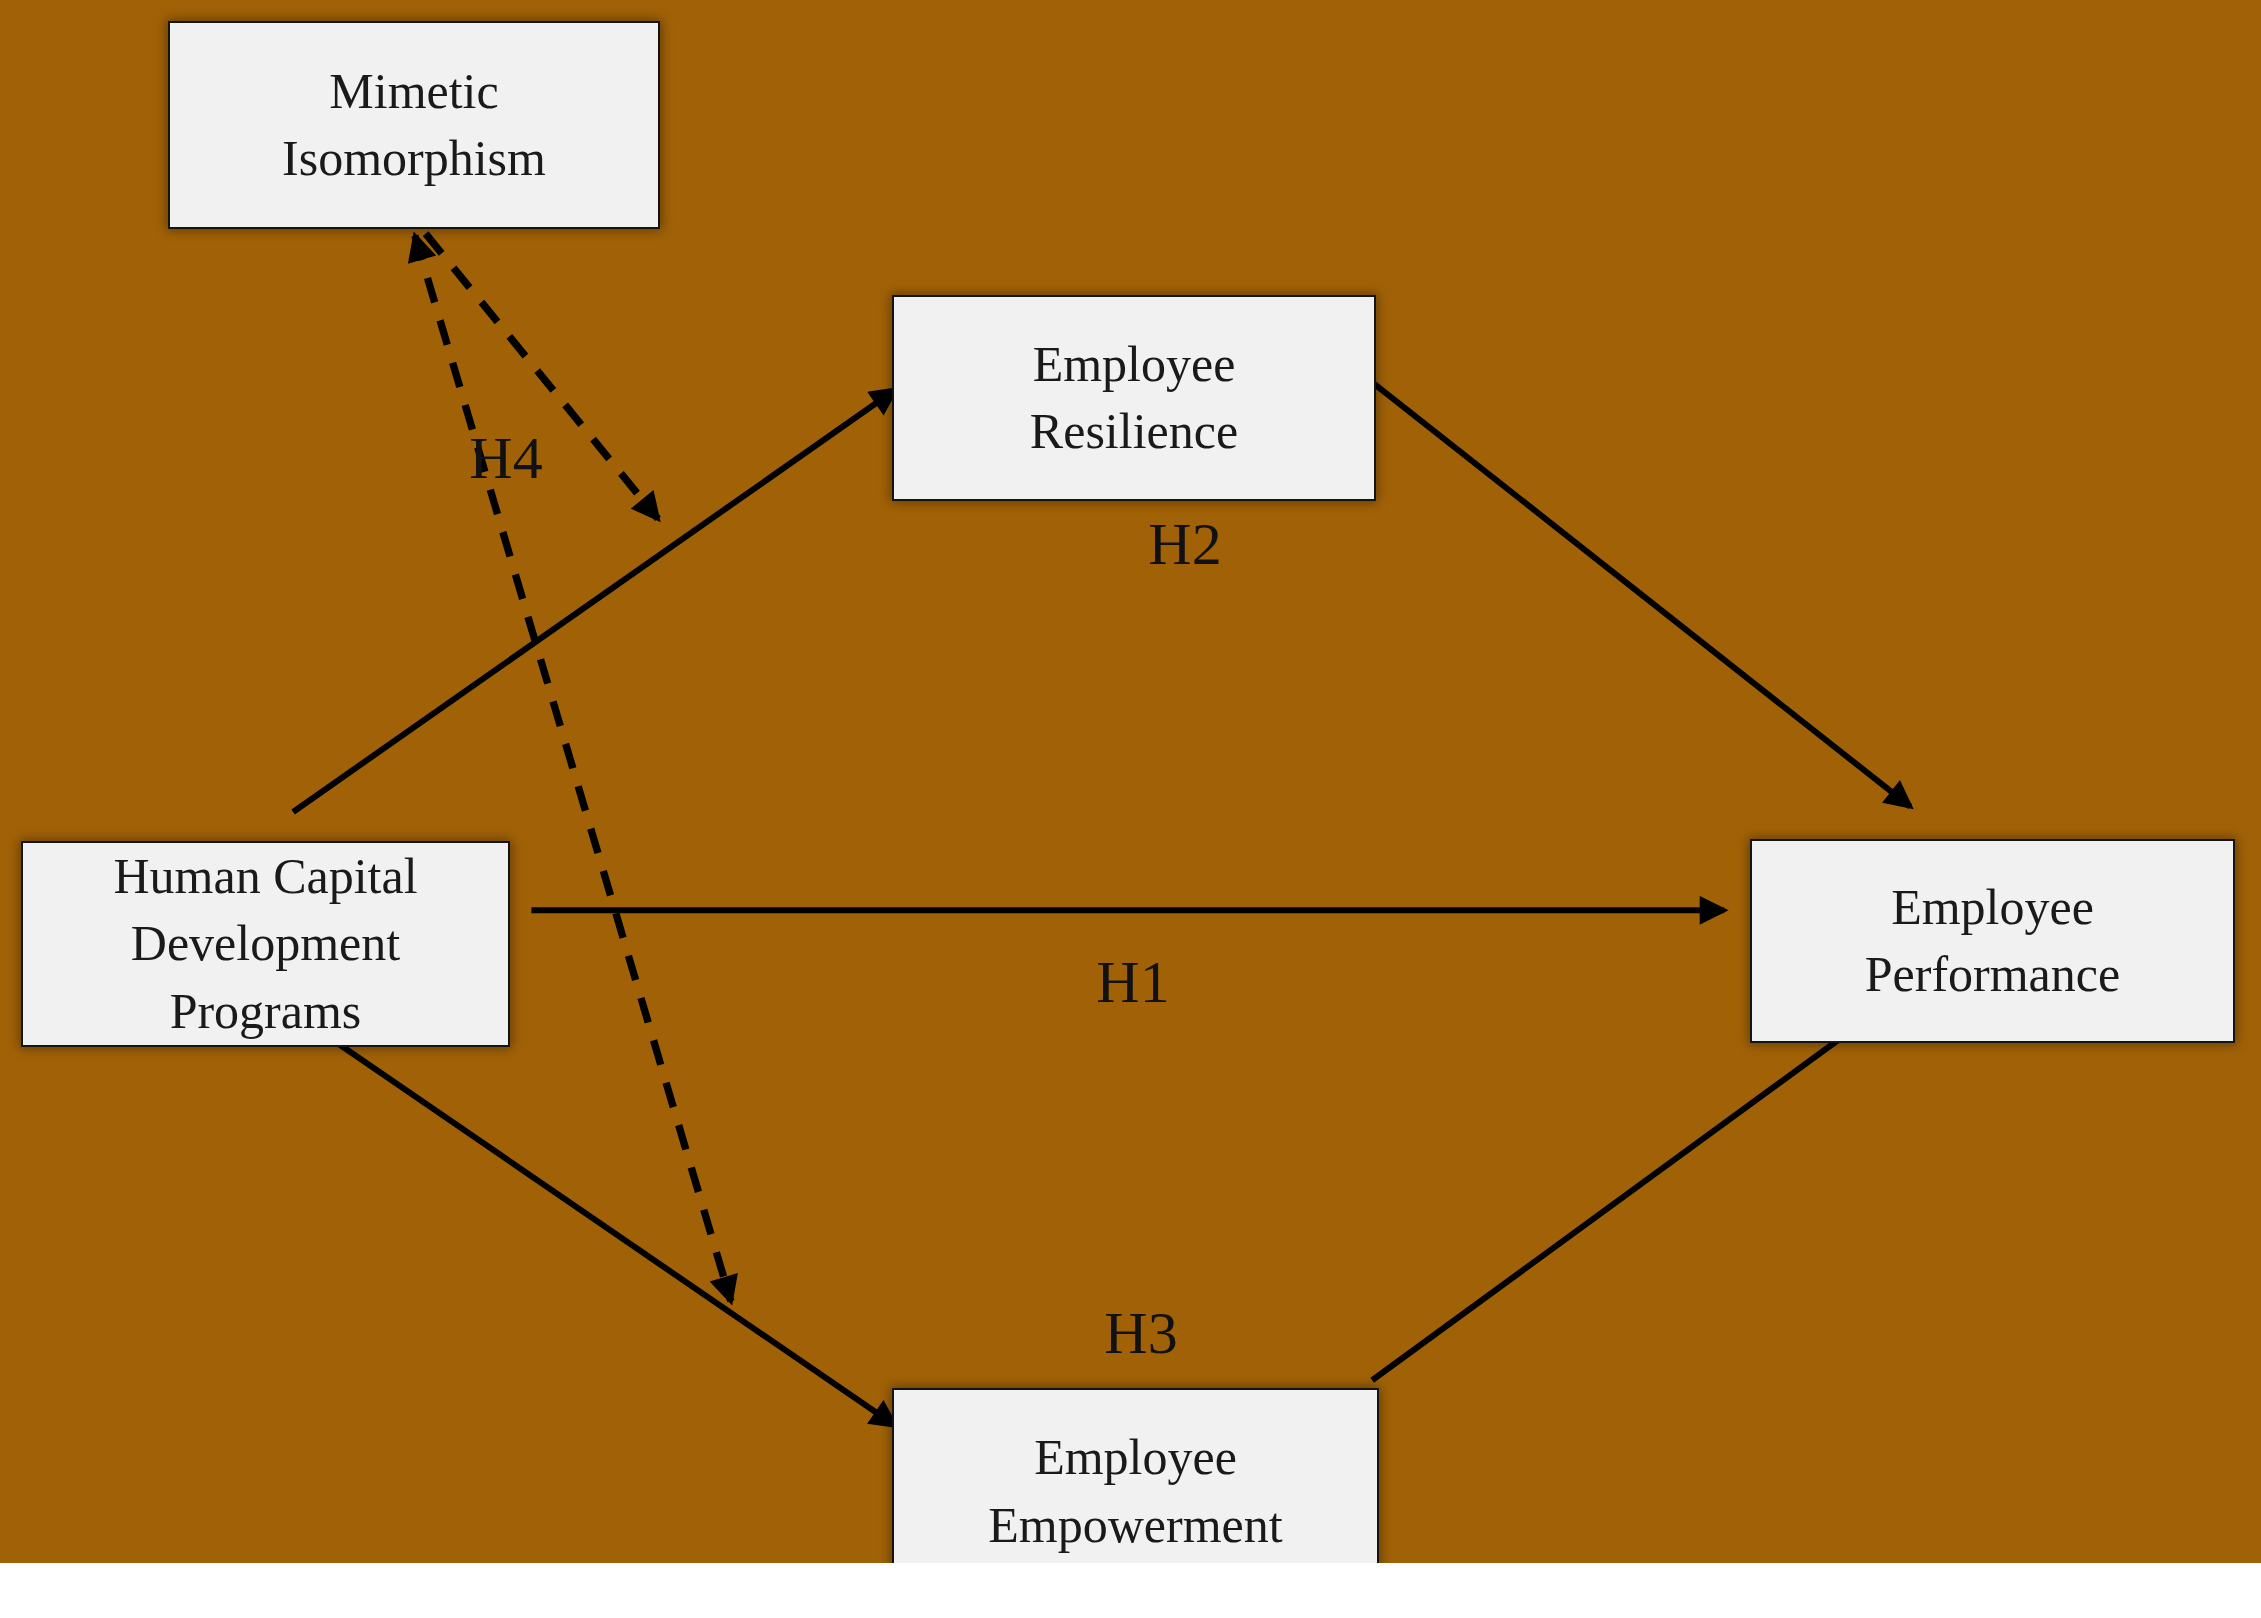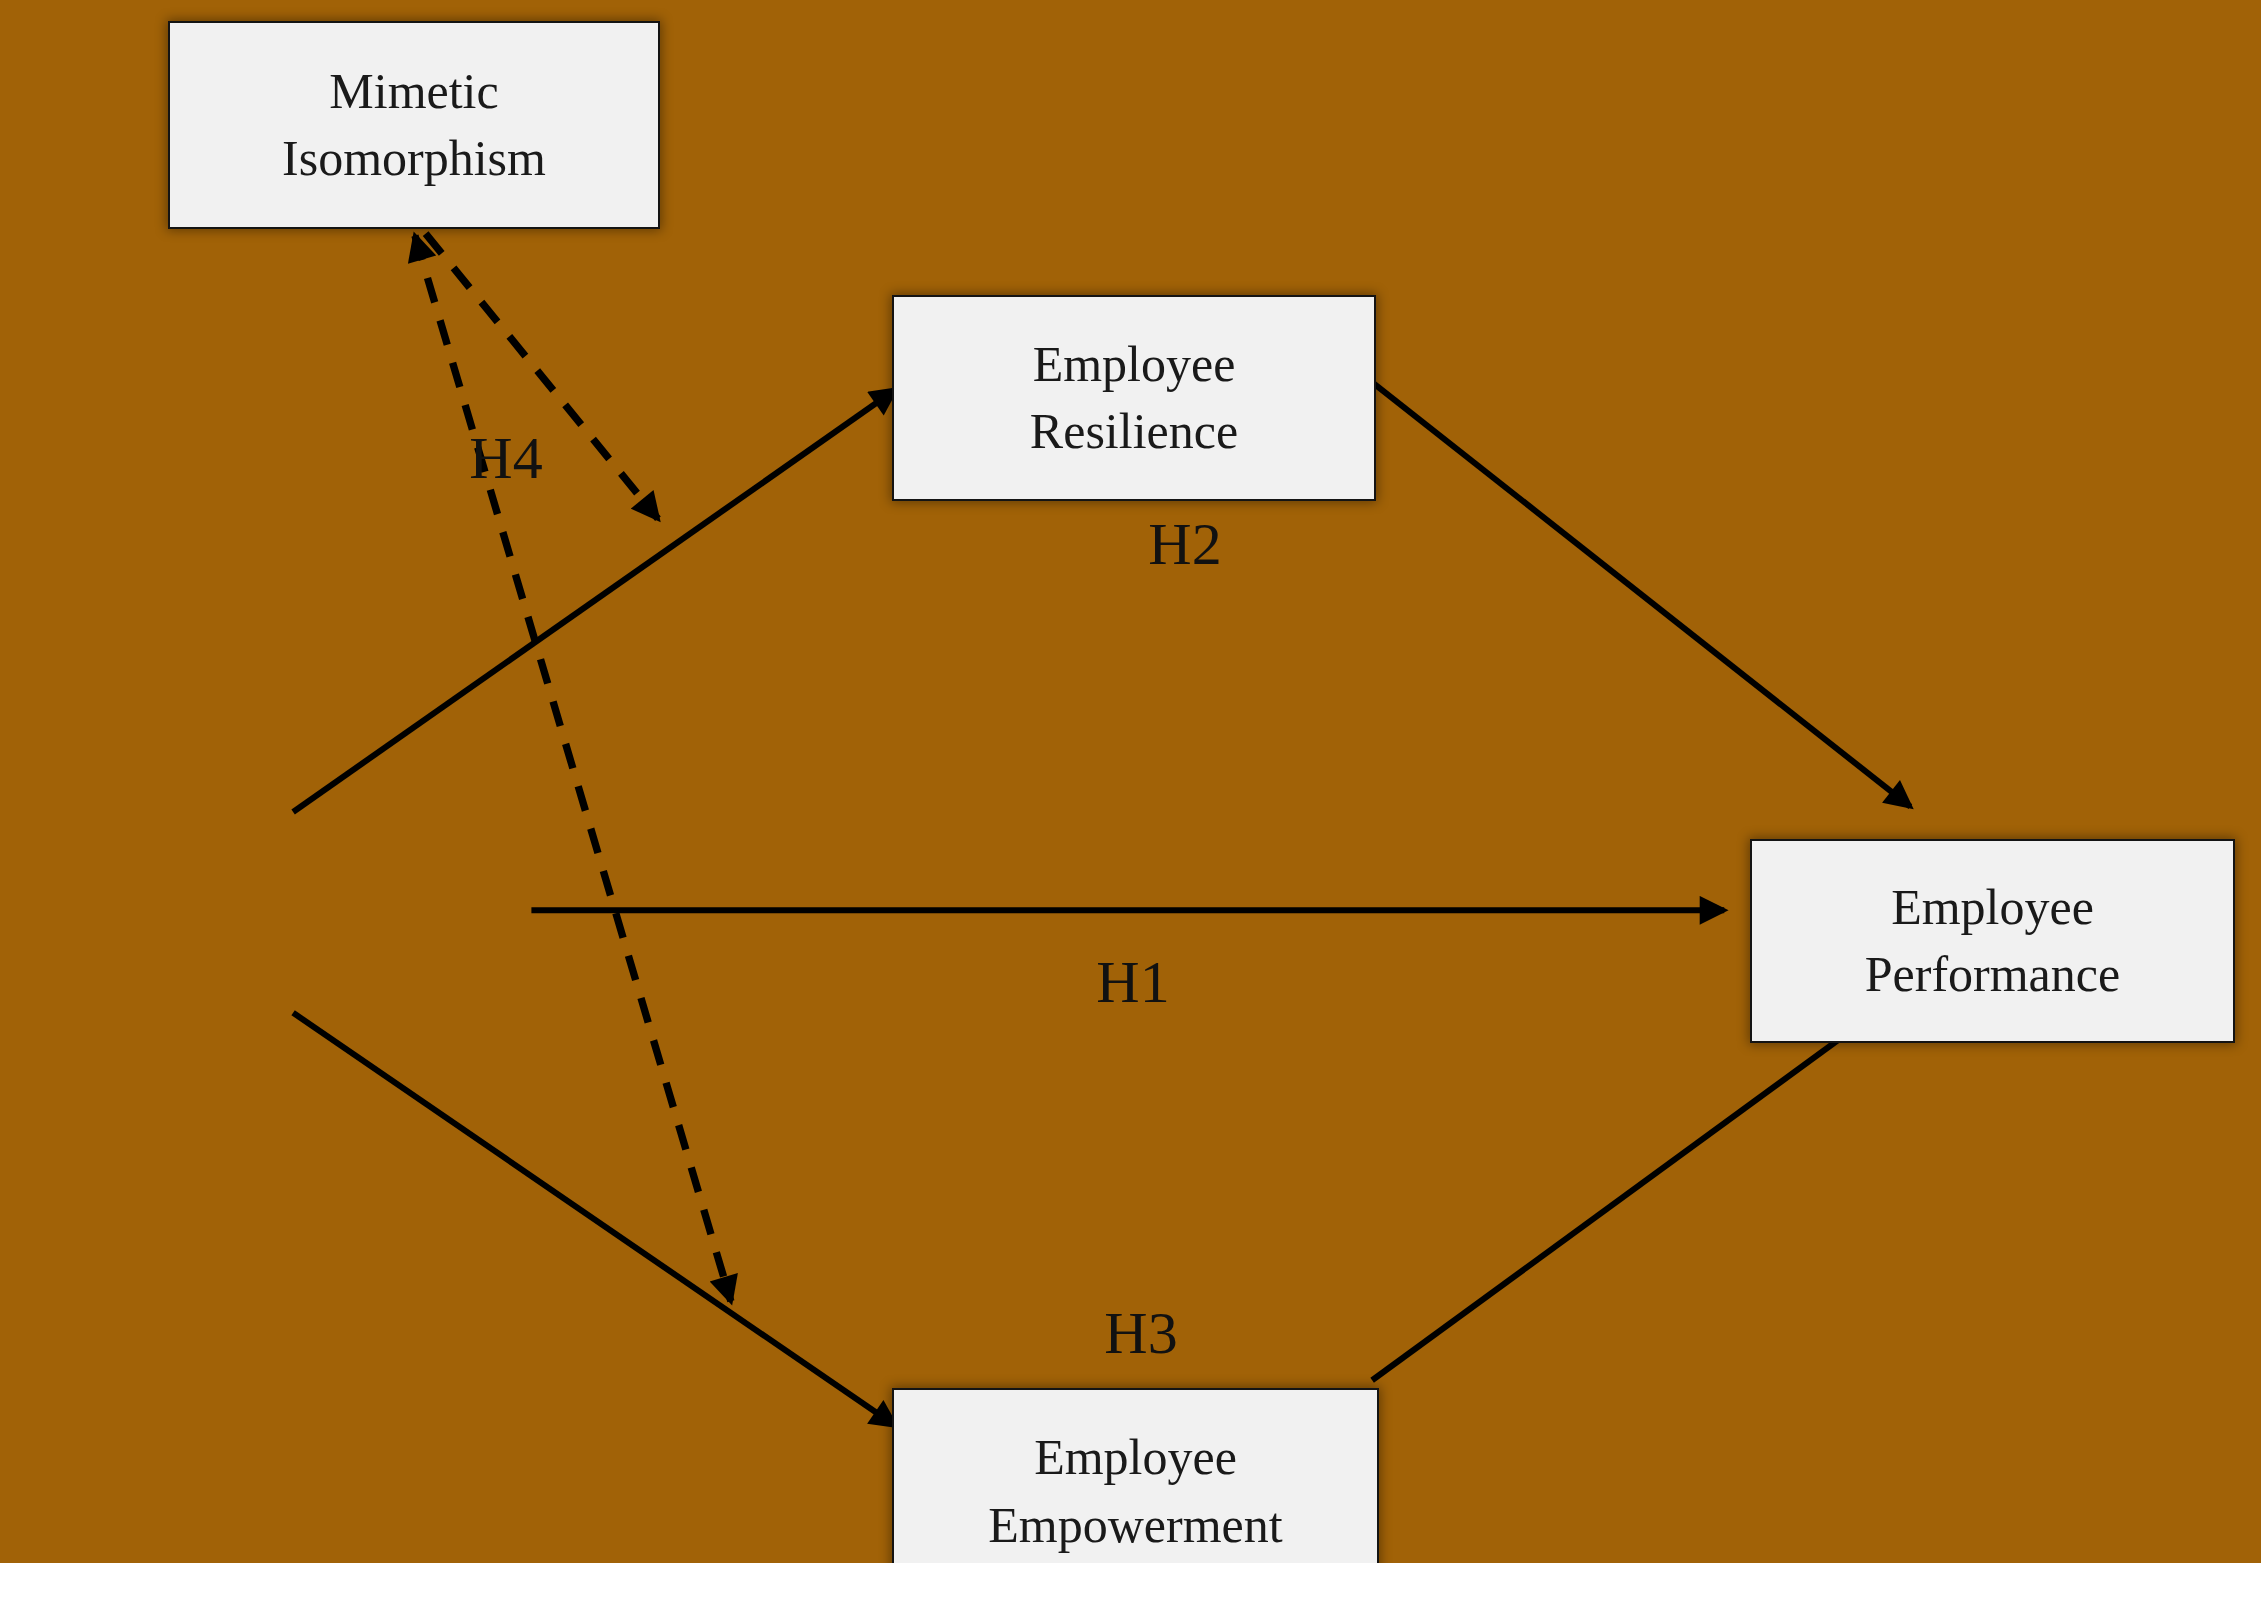--- a/index.html
+++ b/index.html
@@ -91,20 +91,23 @@
     <path class="dashed" d="M578,349 L925,775" marker-end="url(#arrowD)"></path>
     <path class="dashed" d="M562,352 L1034,1944" marker-start="url(#arrowD)" marker-end="url(#arrowD)"></path>
   </svg>
 
   <div class="node node-mimetic">Mimetic
 Isomorphism</div>
 
   <div class="node node-resilience">Employee
 Resilience</div>
 
+  <div class="node node-hcd">Human Capital
+Development
+Programs</div>
 
   <div class="node node-performance">Employee
 Performance</div>
 
   <div class="node node-empowerment">Employee
 Empowerment</div>
 
   <div class="hlabel hlabel-h4">H4</div>
 
   <div class="hlabel hlabel-h2">H2</div>

